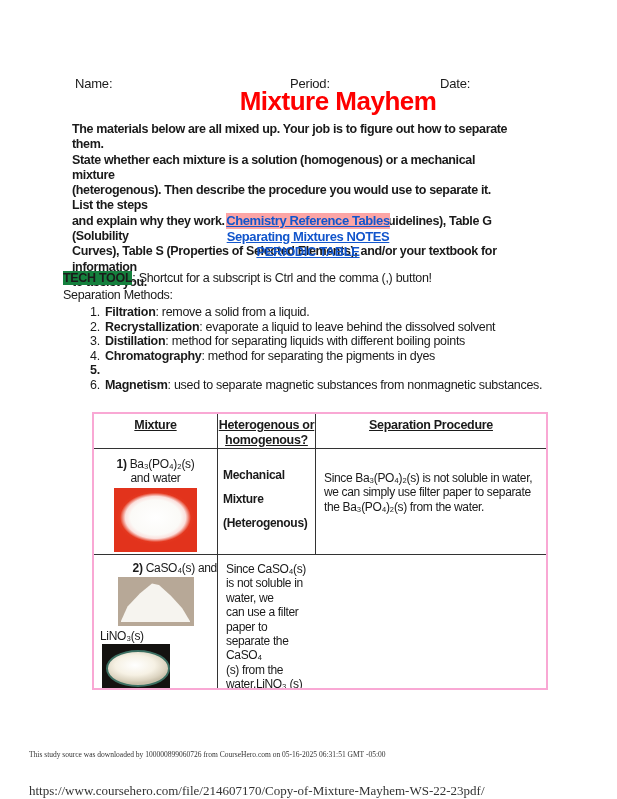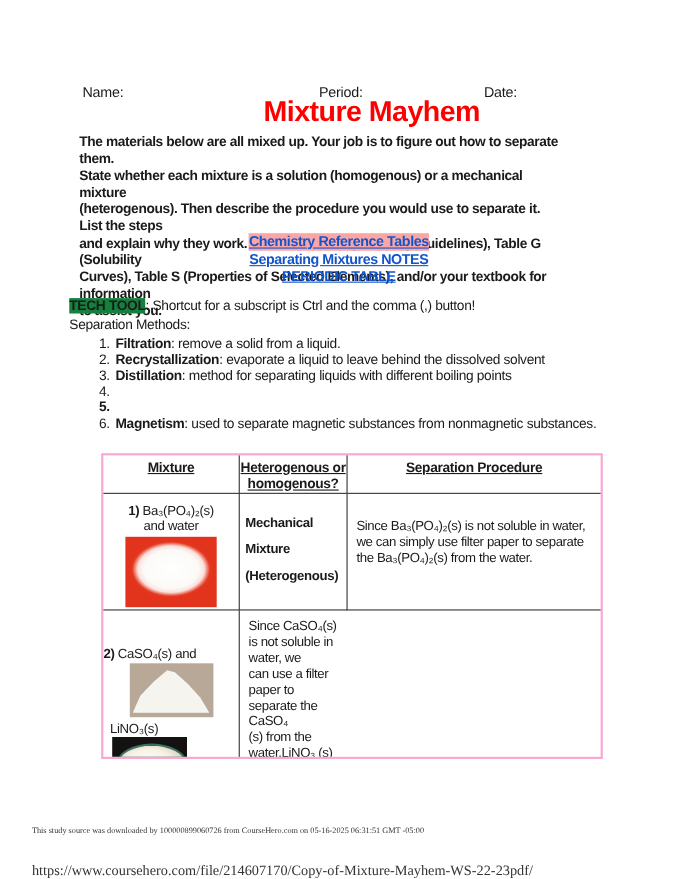--- a/index.html
+++ b/index.html
@@ -34,21 +34,21 @@
   .cell.lastcol{border-right:none;}
   .cell.lastrow{border-bottom:none;}
   .thc{display:flex;align-items:flex-start;justify-content:center;padding-top:4px;
        font-weight:bold;font-size:12.5px;text-align:center;letter-spacing:-0.3px;}
   .thc span{text-decoration:underline;white-space:pre-line;line-height:14.5px;}
   .mixcell1{text-align:center;padding-top:8px;letter-spacing:-0.3px;}
   .mixnum{font-weight:bold;}
   .img-red{width:83px;height:64px;margin:3px auto 0;
            background:radial-gradient(ellipse 52% 47% at 50% 46%,#ffffff 0%,#fbfaf7 58%,rgba(255,255,255,0.85) 70%,rgba(235,70,40,0.25) 82%,rgba(229,52,27,0) 90%),#e2331c;}
   .mixcell2{letter-spacing:-0.3px;}
-  .mix2line1{text-align:left;padding-top:6px;margin-top:26px;}
+  .mix2line1{text-align:right;padding-top:6px;}
   .img-tan{width:76px;height:49px;margin:2px auto 0;position:relative;background:#b7a897;}
   .img-tan .pile{position:absolute;left:4%;right:4%;bottom:8%;height:84%;background:#f6f4ef;
            clip-path:polygon(0 100%,10% 62%,28% 30%,45% 6%,55% 10%,72% 36%,88% 66%,100% 100%);}
   .lino-label{padding-left:6px;margin-top:3px;}
   .img-dark{width:68px;height:44px;margin:1px 0 0 8px;position:relative;background:#141210;}
   .img-dark .dish{position:absolute;left:6%;top:14%;width:88%;height:74%;border-radius:50%;
            border:2px solid #3c6f62;
            background:radial-gradient(ellipse 60% 55% at 45% 40%,#ffffff 0%,#f6f1e4 55%,#ddd5c2 85%,#c9c0ab 100%);}
   .classcell1{font-weight:bold;padding:14px 4px 0 5px;white-space:pre-line;line-height:24px;letter-spacing:-0.3px;}
   .classcell2{padding:7px 4px 0 5px;letter-spacing:-0.3px;}
@@ -95,20 +95,21 @@
     <div class="mi">
         <span class="num">2.</span>
         <span class="mtext"><span class="mname">Recrystallization</span><span>: evaporate a liquid to leave behind the dissolved solvent</span></span>
       </div>
     <div class="mi">
         <span class="num">3.</span>
         <span class="mtext"><span class="mname">Distillation</span><span>: method for separating liquids with different boiling points</span></span>
       </div>
     <div class="mi">
         <span class="num">4.</span>
+        <span class="mtext"><span class="mname">Chromatography</span><span>: method for separating the pigments in dyes</span></span>
       </div>
     <div class="mi">
         <span class="num" style="font-weight:bold">5.</span>
       </div>
     <div class="mi">
         <span class="num">6.</span>
         <span class="mtext"><span class="mname">Magnetism</span><span>: used to separate magnetic substances from nonmagnetic substances.</span></span>
       </div>
   </div>
 

